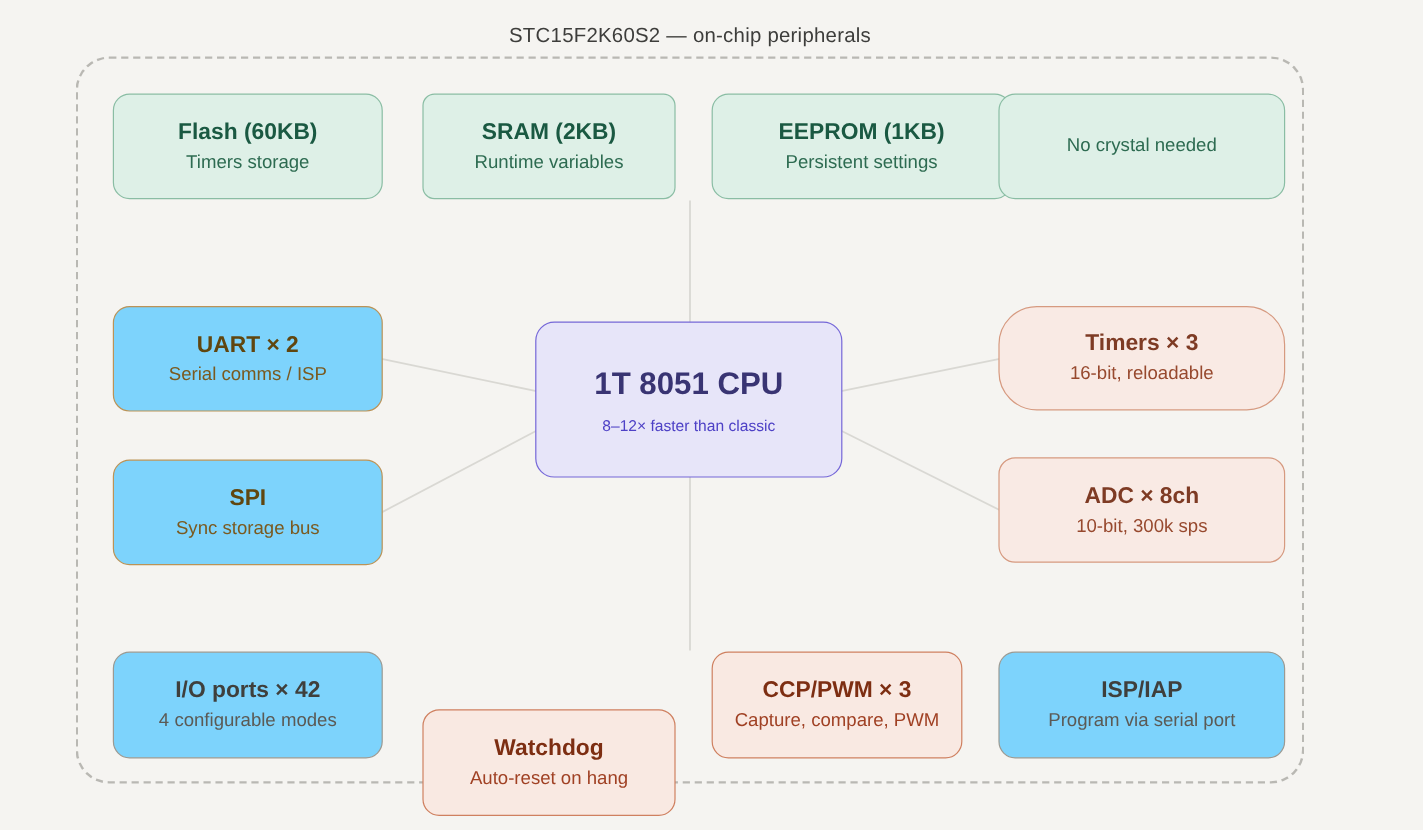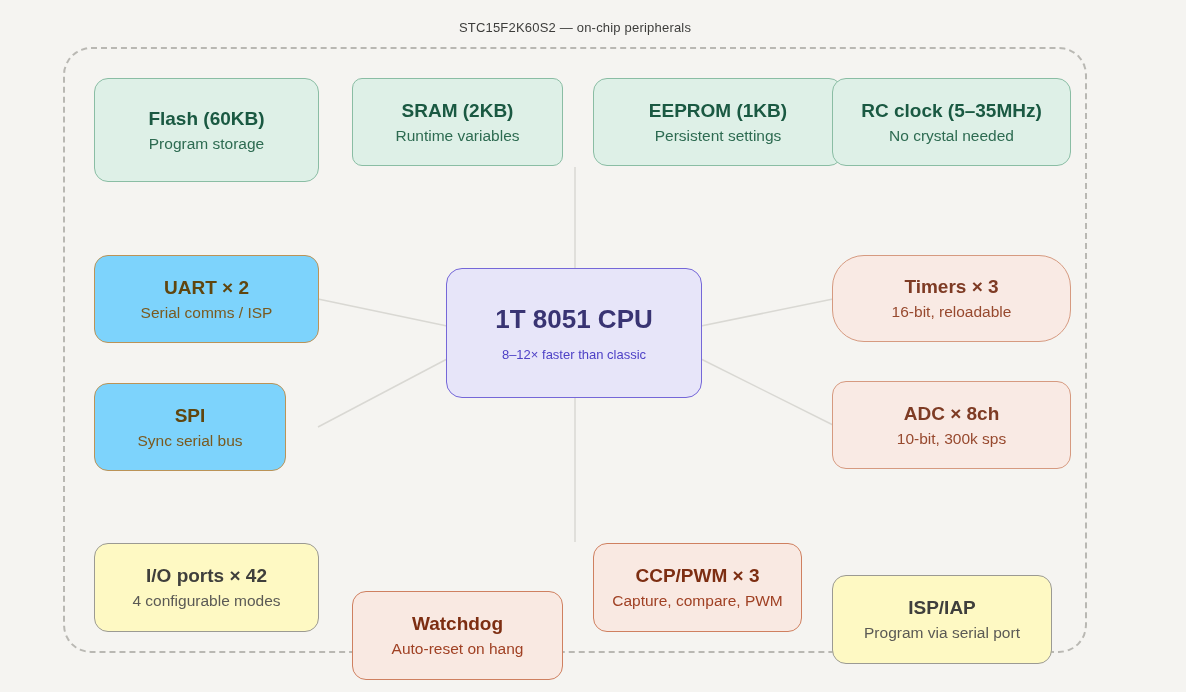--- a/index.html
+++ b/index.html
@@ -4,21 +4,21 @@
 <style>
   html, body { margin:0; padding:0; background:#f5f4f1; }
   .stage {
     position:relative; width:1186px; height:692px;
     background:#f5f4f1; overflow:hidden;
     font-family:"Liberation Sans", sans-serif;
     -webkit-font-smoothing:antialiased;
   }
   .page-title {
     position:absolute; top:20px; left:0; width:1150px;
-    text-align:center; font-size:13px; color:#3d3d3b; letter-spacing:0.2px;
+    text-align:center; font-size:17px; color:#3d3d3b; letter-spacing:0.2px;
   }
   .frame {
     position:absolute; left:63px; top:47px; width:1024px; height:606px;
     box-sizing:border-box; border:2px dashed #b9b8b3; border-radius:28px;
   }
   svg.connectors { position:absolute; left:0; top:0; }
   svg.connectors line { stroke:#d9d8d3; stroke-width:1.5; }
 
   .node {
     position:absolute; box-sizing:border-box;
@@ -34,41 +34,41 @@
 
   .tan { background:#7dd3fc; border-color:#bb9357; }
   .tan .t { color:#60460f; } .tan .s { color:#7a5a20; }
 
   .rose { background:#f9eae4; border-color:#d69a80; }
   .rose .t { color:#7e3b24; } .rose .s { color:#97492e; }
 
   .red { background:#f9e9e2; border-color:#cf8060; }
   .red .t { color:#7d2e12; } .red .s { color:#a04124; }
 
-  .gray { background:#fef9c3; border-color:#9b9a93; }
+  .gray { background:#7dd3fc; border-color:#9b9a93; }
   .gray .t { color:#3f3f3c; } .gray .s { color:#5b5a55; }
 
   .cpu { background:#e7e5f9; border-color:#7567d8; border-radius:16px; gap:11px; }
   .cpu .t { font-size:26px; font-weight:700; color:#393473; }
   .cpu .s { font-size:13px; color:#4e41c6; }
 
   
-  .pos-flash    { left:94px;  top:78px;  width:225px; height:104px; }
+  .pos-flash    { left:94px;  top:78px;  width:225px; height:88px; }
   .pos-sram     { left:352px; top:78px;  width:211px; height:88px;border-radius:10px; }
   .pos-eeprom   { left:593px; top:78px;  width:250px; height:88px; }
   .pos-rcclock  { left:832px; top:78px;  width:239px; height:88px; }
   .pos-uart     { left:94px;  top:255px; width:225px; height:88px; }
-  .pos-spi      { left:94px;  top:383px; width:192px; height:88px; }
+  .pos-spi      { left:94px;  top:383px; width:225px; height:88px; }
   .pos-cpu      { left:446px; top:268px; width:256px; height:130px; }
   .pos-timers   { left:832px; top:255px; width:239px; height:87px;border-radius:32px; }
   .pos-adc      { left:832px; top:381px; width:239px; height:88px; }
   .pos-io       { left:94px;  top:543px; width:225px; height:89px; }
   .pos-watchdog { left:352px; top:543px; width:211px; height:89px;margin-top:48px; }
   .pos-ccp      { left:593px; top:543px; width:209px; height:89px; }
-  .pos-isp      { left:832px; top:575px; width:220px; height:89px; }
+  .pos-isp      { left:832px; top:543px; width:239px; height:89px; }
 </style>
 </head>
 <body>
 
 <div class="stage">
 
   <div class="page-title">STC15F2K60S2 — on-chip peripherals</div>
 
   <div class="frame"></div>
 
@@ -76,46 +76,45 @@
     <line x1="575" y1="167" x2="575" y2="270"></line>
     <line x1="575" y1="396" x2="575" y2="542"></line>
     <line x1="318" y1="299" x2="447" y2="326"></line>
     <line x1="318" y1="427" x2="447" y2="359"></line>
     <line x1="701" y1="326" x2="833" y2="299"></line>
     <line x1="701" y1="359" x2="833" y2="425"></line>
   </svg>
 
   <div class="node green pos-flash">
     <div class="t">Flash (60KB)</div>
-    <div class="s">Program storage</div>
+    <div class="s">Timers storage</div>
   </div>
 
   <div class="node green pos-sram">
     <div class="t">SRAM (2KB)</div>
     <div class="s">Runtime variables</div>
   </div>
 
   <div class="node green pos-eeprom">
     <div class="t">EEPROM (1KB)</div>
     <div class="s">Persistent settings</div>
   </div>
 
   <div class="node green pos-rcclock">
-    <div class="t">RC clock (5–35MHz)</div>
     <div class="s">No crystal needed</div>
   </div>
 
   <div class="node tan pos-uart">
     <div class="t">UART × 2</div>
     <div class="s">Serial comms / ISP</div>
   </div>
 
   <div class="node tan pos-spi">
     <div class="t">SPI</div>
-    <div class="s">Sync serial bus</div>
+    <div class="s">Sync storage bus</div>
   </div>
 
   <div class="node cpu pos-cpu">
     <div class="t">1T 8051 CPU</div>
     <div class="s">8–12× faster than classic</div>
   </div>
 
   <div class="node rose pos-timers">
     <div class="t">Timers × 3</div>
     <div class="s">16-bit, reloadable</div>

